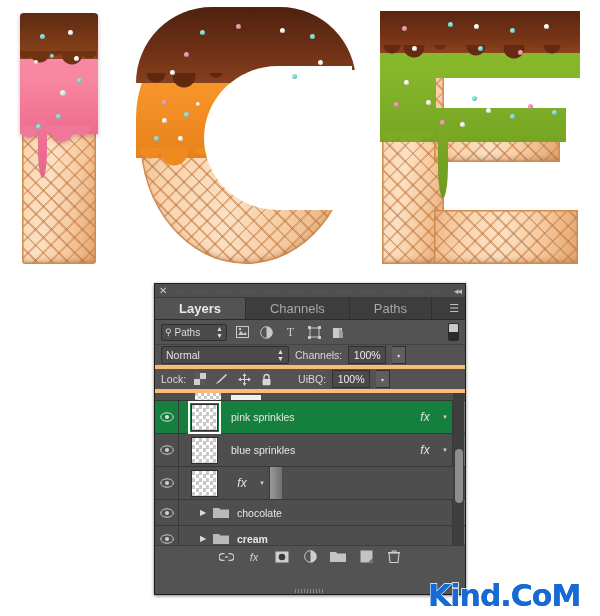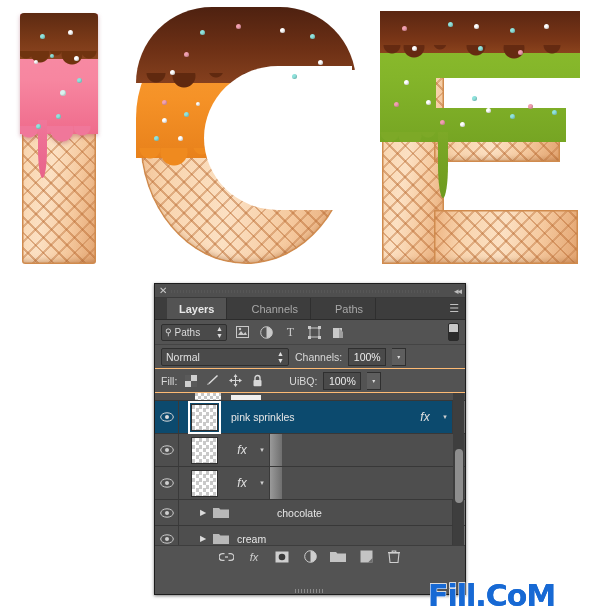--- a/index.html
+++ b/index.html
@@ -165,22 +165,22 @@
     position:absolute; left:16px; right:26px; top:6px; height:3px;
     background: repeating-linear-gradient(90deg, #5c5c5c 0 1px, transparent 1px 3px);
     opacity:.6;
   }
 
   .tabbar {
     height: 22px; background: #3d3d3d; display: flex; align-items: stretch;
     border-bottom: 1px solid #2c2c2c; position: relative;
   }
   .tab {
-    padding: 0 12px; display: flex; align-items: center; font-size: 11px;
-    color: #a8a8a8; border-right: 1px solid #2f2f2f; cursor: pointer; margin-left: 12px;
+    padding: 0 24px; display: flex; align-items: center; font-size: 13px;
+    color: #a8a8a8; border-right: 1px solid #2f2f2f; cursor: pointer;
   }
   .tab.active { background: #535353; color: #e8e8e8; font-weight: bold; }
   .tab-menu {
     margin-left: auto; display: flex; align-items: center; padding: 0 6px;
     color: #c0c0c0; font-size: 11px; cursor: pointer;
   }
 
   .filterbar {
     height: 25px; background: #535353; border-bottom: 1px solid #444;
     display: flex; align-items: center; padding: 0 6px; gap: 7px;
@@ -197,21 +197,21 @@
     color: #c9c9c9; cursor: pointer;
   }
   .toggle-sw {
     margin-left: auto; width: 11px; height: 18px; border-radius: 2px;
     background: linear-gradient(180deg,#c9c9c9 0 50%, #2b2b2b 50% 100%);
     border: 1px solid #2a2a2a; cursor: pointer;
   }
 
   .blendbar, .lockbar {
     height: 24px; background: #535353; display: flex; align-items: center;
-    padding: 0 6px; gap: 6px; border-bottom: 1px solid #fdba74;
+    padding: 0 6px; gap: 6px; border-bottom: 4px solid #fdba74;
   }
   .blend-select {
     width: 128px; height: 18px; background: #4a4a4a; border: 1px solid #2f2f2f;
     border-radius: 2px; display: flex; align-items: center; padding: 0 4px;
     font-size: 10.5px; color: #e0e0e0; cursor: pointer;
   }
   .blend-select .stepper { margin-left: auto; font-size: 7px; line-height: 7px; }
   .lbl { font-size: 10.5px; color: #d8d8d8; white-space: nowrap; }
   .numfield {
     height: 18px; min-width: 38px; background: #4a4a4a; border: 1px solid #2f2f2f;
@@ -231,21 +231,21 @@
     display: flex; align-items: flex-end; padding-left: 40px; gap: 10px; overflow: hidden;
   }
   .partial-row .pt { width: 26px; height: 7px; background:
       repeating-conic-gradient(#fff 0% 25%, #c8c8c8 0% 50%) 0 0/6px 6px; }
   .partial-row .pt2 { width: 30px; height: 5px; background: #f0f0f0; }
 
   .layer-row {
     height: 33px; display: flex; align-items: center;
     border-bottom: 1px solid #383838; background: #4e4e4e; cursor: pointer;
   }
-  .layer-row.selected { background: #0c4a6e; }
+  .layer-row.selected { background: #15803d; }
   .eye-cell {
     width: 24px; height: 100%; display: flex; align-items: center; justify-content: center;
     border-right: 1px solid #3a3a3a; cursor: pointer;
   }
   .thumb-cell { width: 50px; display: flex; align-items: center; justify-content: center; }
   .thumb {
     width: 27px; height: 27px;
     background: repeating-conic-gradient(#ffffff 0% 25%, #c9c9c9 0% 50%) 0 0/7px 7px;
     border: 1px solid #2e2e2e;
   }
@@ -425,21 +425,21 @@
       <div class="blend-select">
         <span>Normal</span>
         <span class="stepper">▲<br>▼</span>
       </div>
       <span class="lbl">Channels:</span>
       <div class="numfield">100%</div>
       <div class="numarrow">▾</div>
     </div>
 
     <div class="lockbar">
-      <span class="lbl">Fill:</span>
+      <span class="lbl">Lock:</span>
       <div class="lockicon">
         <svg width="12" height="12" viewBox="0 0 12 12">
             <rect width="12" height="12" fill="#cfcfcf"></rect>
             <rect x="0" y="0" width="6" height="6" fill="#5a5a5a"></rect>
             <rect x="6" y="6" width="6" height="6" fill="#5a5a5a"></rect>
           </svg>
       </div>
       <div class="lockicon">
         <svg width="14" height="13" viewBox="0 0 14 13">
             <path d="M1 11 L4 9.5 L12 2 L11 1 L3 8.5 Z" fill="#dcdcdc"></path>
@@ -488,20 +488,21 @@
       <div class="layer-row">
         <div class="eye-cell">
           <svg width="14" height="10" viewBox="0 0 14 10">
               <ellipse cx="7" cy="5" rx="6.3" ry="4.2" fill="none" stroke="#cfcfcf" stroke-width="1"></ellipse>
               <circle cx="7" cy="5" r="2" fill="#cfcfcf"></circle>
             </svg>
         </div>
         <div class="thumb-cell">
           <div class="thumb"></div>
         </div>
+        <div class="layer-name">blue sprinkles</div>
         <div class="fx-cell">fx</div>
         <div class="fx-tri">▾</div>
         <div class="scroll-strip"></div>
       </div>
 
       <div class="layer-row">
         <div class="eye-cell">
           <svg width="14" height="10" viewBox="0 0 14 10">
               <ellipse cx="7" cy="5" rx="6.3" ry="4.2" fill="none" stroke="#cfcfcf" stroke-width="1"></ellipse>
               <circle cx="7" cy="5" r="2" fill="#cfcfcf"></circle>
@@ -521,38 +522,38 @@
               <ellipse cx="7" cy="5" rx="6.3" ry="4.2" fill="none" stroke="#cfcfcf" stroke-width="1"></ellipse>
               <circle cx="7" cy="5" r="2" fill="#cfcfcf"></circle>
             </svg>
         </div>
         <div class="group-tri" style="margin-left:16px;">▶</div>
         <div class="folder-ico">
           <svg width="16" height="12" viewBox="0 0 16 12">
               <path d="M0 1 h6 l1.4 1.6 H16 V11 H0 Z" fill="#b9b9b9"></path>
             </svg>
         </div>
-        <div class="layer-name" style="padding-left:6px;margin-left:40px;">chocolate</div>
+        <div class="layer-name" style="padding-left:6px;">chocolate</div>
         <div class="scroll-strip"></div>
       </div>
 
       <div class="layer-row group-row">
         <div class="eye-cell">
           <svg width="14" height="10" viewBox="0 0 14 10">
               <ellipse cx="7" cy="5" rx="6.3" ry="4.2" fill="none" stroke="#cfcfcf" stroke-width="1"></ellipse>
               <circle cx="7" cy="5" r="2" fill="#cfcfcf"></circle>
             </svg>
         </div>
         <div class="group-tri" style="margin-left:16px;">▶</div>
         <div class="folder-ico">
           <svg width="16" height="12" viewBox="0 0 16 12">
               <path d="M0 1 h6 l1.4 1.6 H16 V11 H0 Z" fill="#b9b9b9"></path>
             </svg>
         </div>
-        <div class="layer-name" style="padding-left:6px;">cream</div>
+        <div class="layer-name" style="padding-left:6px;font-weight:bold;">cream</div>
         <div class="scroll-strip"></div>
       </div>
 
       <div class="vscroll">
         <div class="vthumb"></div>
       </div>
     </div>
 
     <div class="bottombar">
       <div class="bbtn">
@@ -592,15 +593,15 @@
         <svg width="12" height="13" viewBox="0 0 12 13">
             <path d="M1 3 H11 L10 12.5 H2 Z" fill="none" stroke="#cfcfcf" stroke-width="1.1"></path>
             <path d="M0 2.6 H12" stroke="#cfcfcf" stroke-width="1.2"></path>
             <path d="M4.2 2.6 V1 H7.8 V2.6" fill="none" stroke="#cfcfcf" stroke-width="1.1"></path>
           </svg>
       </div>
     </div>
     <div class="resize-grip"></div>
   </div>
 
-  <div id="watermark">Fill.CoM</div>
+  <div id="watermark">Kind.CoM</div>
 
 </div>
 
 </body></html>

